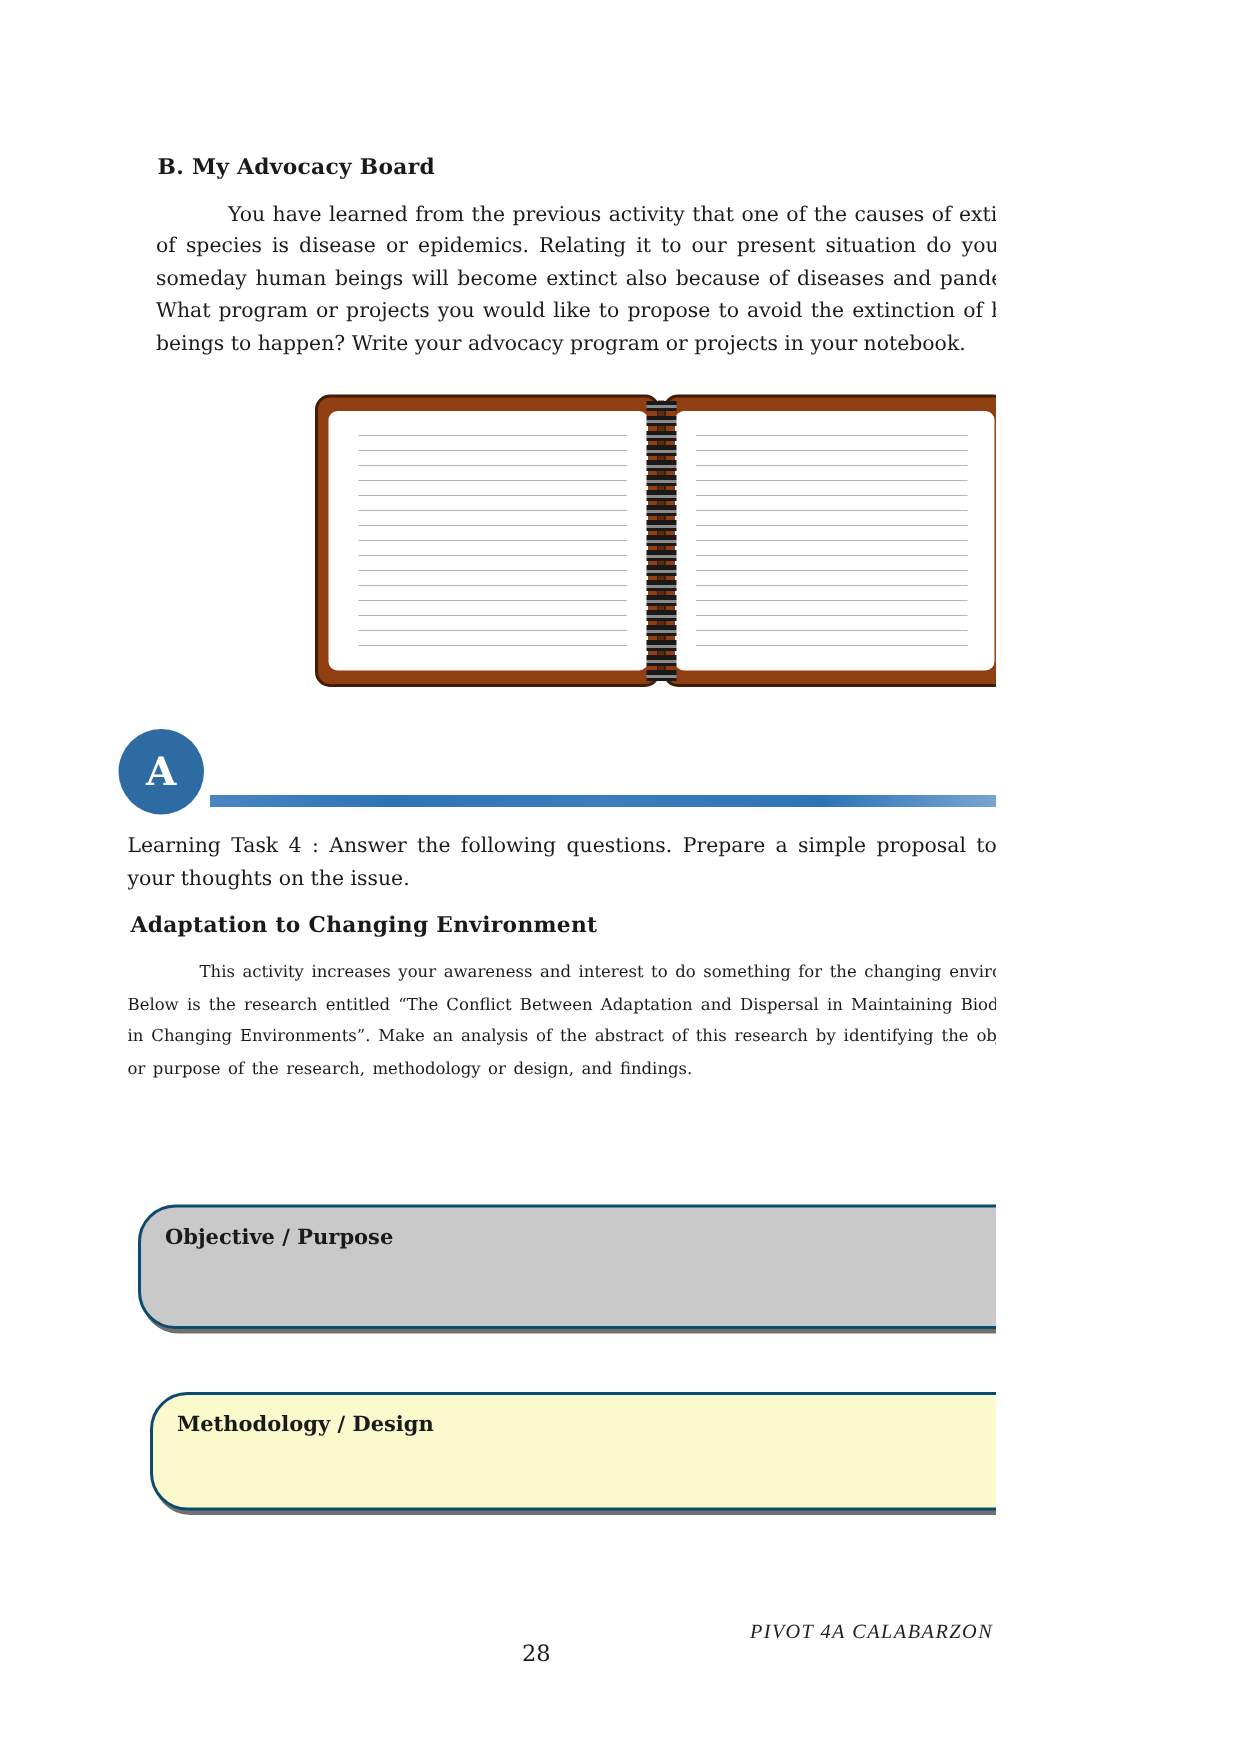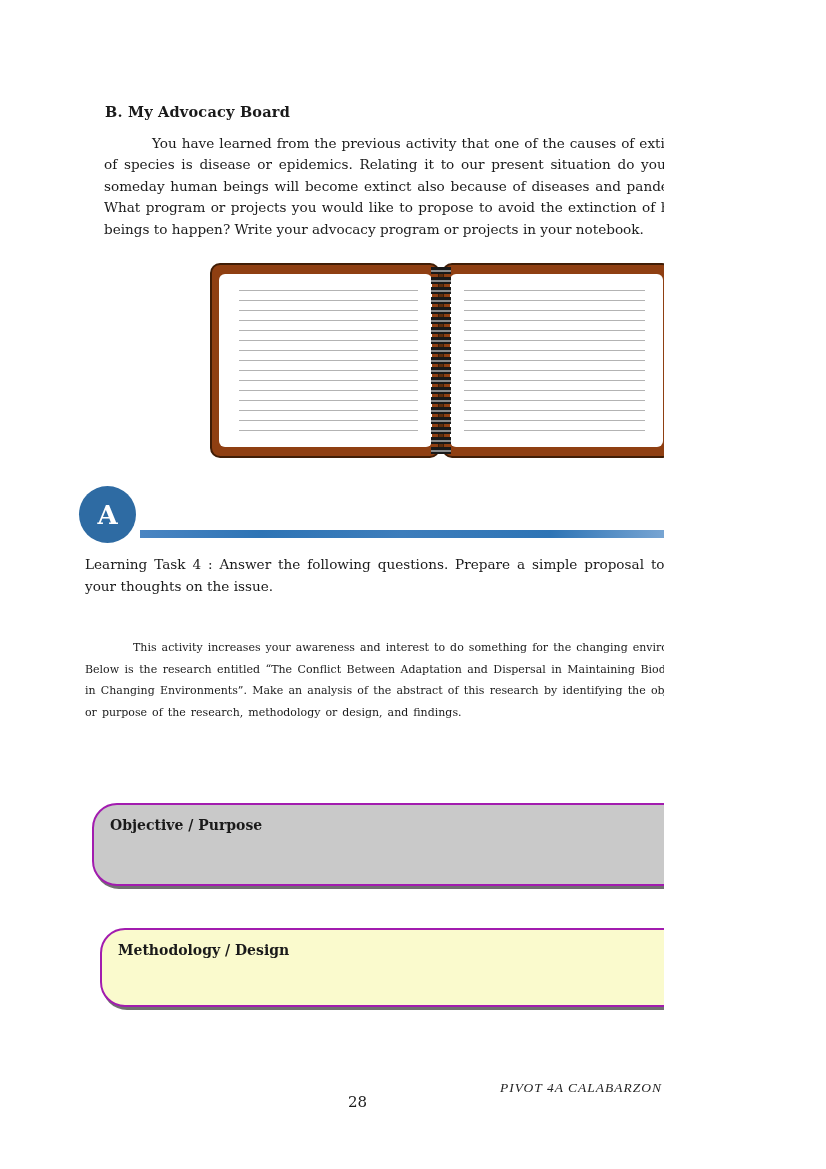--- a/index.html
+++ b/index.html
@@ -63,21 +63,21 @@
     position:absolute;left:87px;top:608px;width:600px;
     font-size:14.5px;font-weight:bold;letter-spacing:.2px;
   }
   .adapt-paragraph{
     position:absolute;left:85px;top:637px;width:622px;
     font-size:11px;line-height:21.6px;text-align:justify;text-indent:48px;
     word-spacing:1.5px;
   }
   
   .answer-box{
-    position:absolute;box-sizing:border-box;border:2px solid #a21caf;border-radius:25px;
+    position:absolute;box-sizing:border-box;border:2px solid #0c4a6e;border-radius:25px;
     box-shadow:2px 3px 0 rgba(35,35,35,.65);padding:12px 16px;
     font-size:14px;font-weight:bold;
   }
   .box-objective{left:92px;top:803px;width:604px;height:83px;background:#c9c9c9;}
   .box-methodology{left:100px;top:928px;width:598px;height:79px;background:#fafacd;}
   
   .footer-brand{
     position:absolute;left:500px;top:1080px;
     font-family:Liberation Serif, serif;font-style:italic;
     font-size:13.5px;letter-spacing:1px;color:#1f1f1f;
@@ -115,20 +115,21 @@
   <div class="marker-circle">
     <span class="marker-letter">A</span>
   </div>
   <div class="divider"></div>
 
   <div class="learning-task">
     <span class="lt-label">Learning Task 4 :</span>
     <span>Answer the following questions. Prepare  a  simple proposal to show your thoughts on the issue.</span>
   </div>
 
+  <div class="adapt-heading">Adaptation to Changing Environment</div>
   <div class="adapt-paragraph">This activity increases your awareness and interest to do something for the changing environment. Below is the research entitled “The Conflict Between Adaptation and Dispersal in Maintaining Biodiversity in Changing Environments”. Make an analysis of the abstract of this research by identifying the objectives or purpose of the research, methodology or design, and findings.</div>
 
   <div class="answer-box box-objective">
     <span>Objective / Purpose</span>
   </div>
   <div class="answer-box box-methodology">
     <span>Methodology / Design</span>
   </div>
 
   <div class="footer-brand">PIVOT 4A CALABARZON</div>

